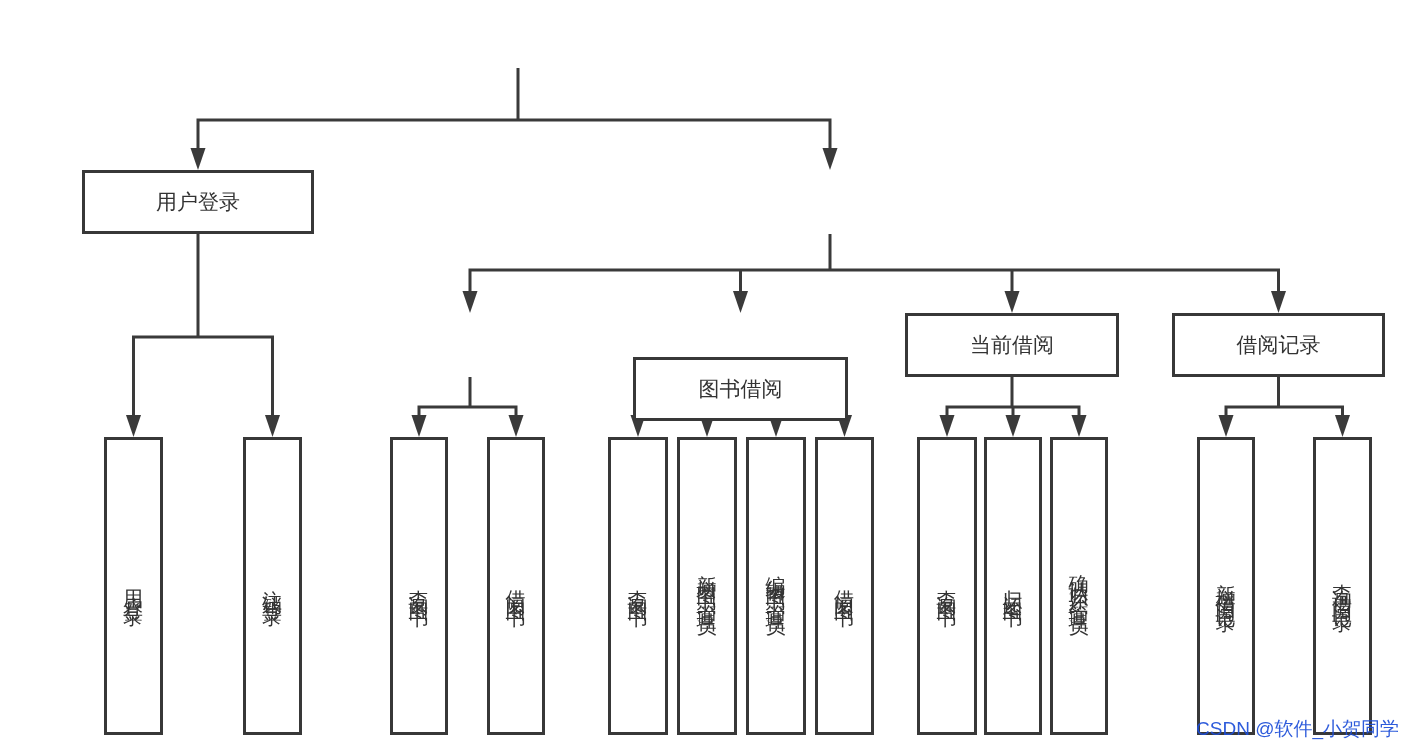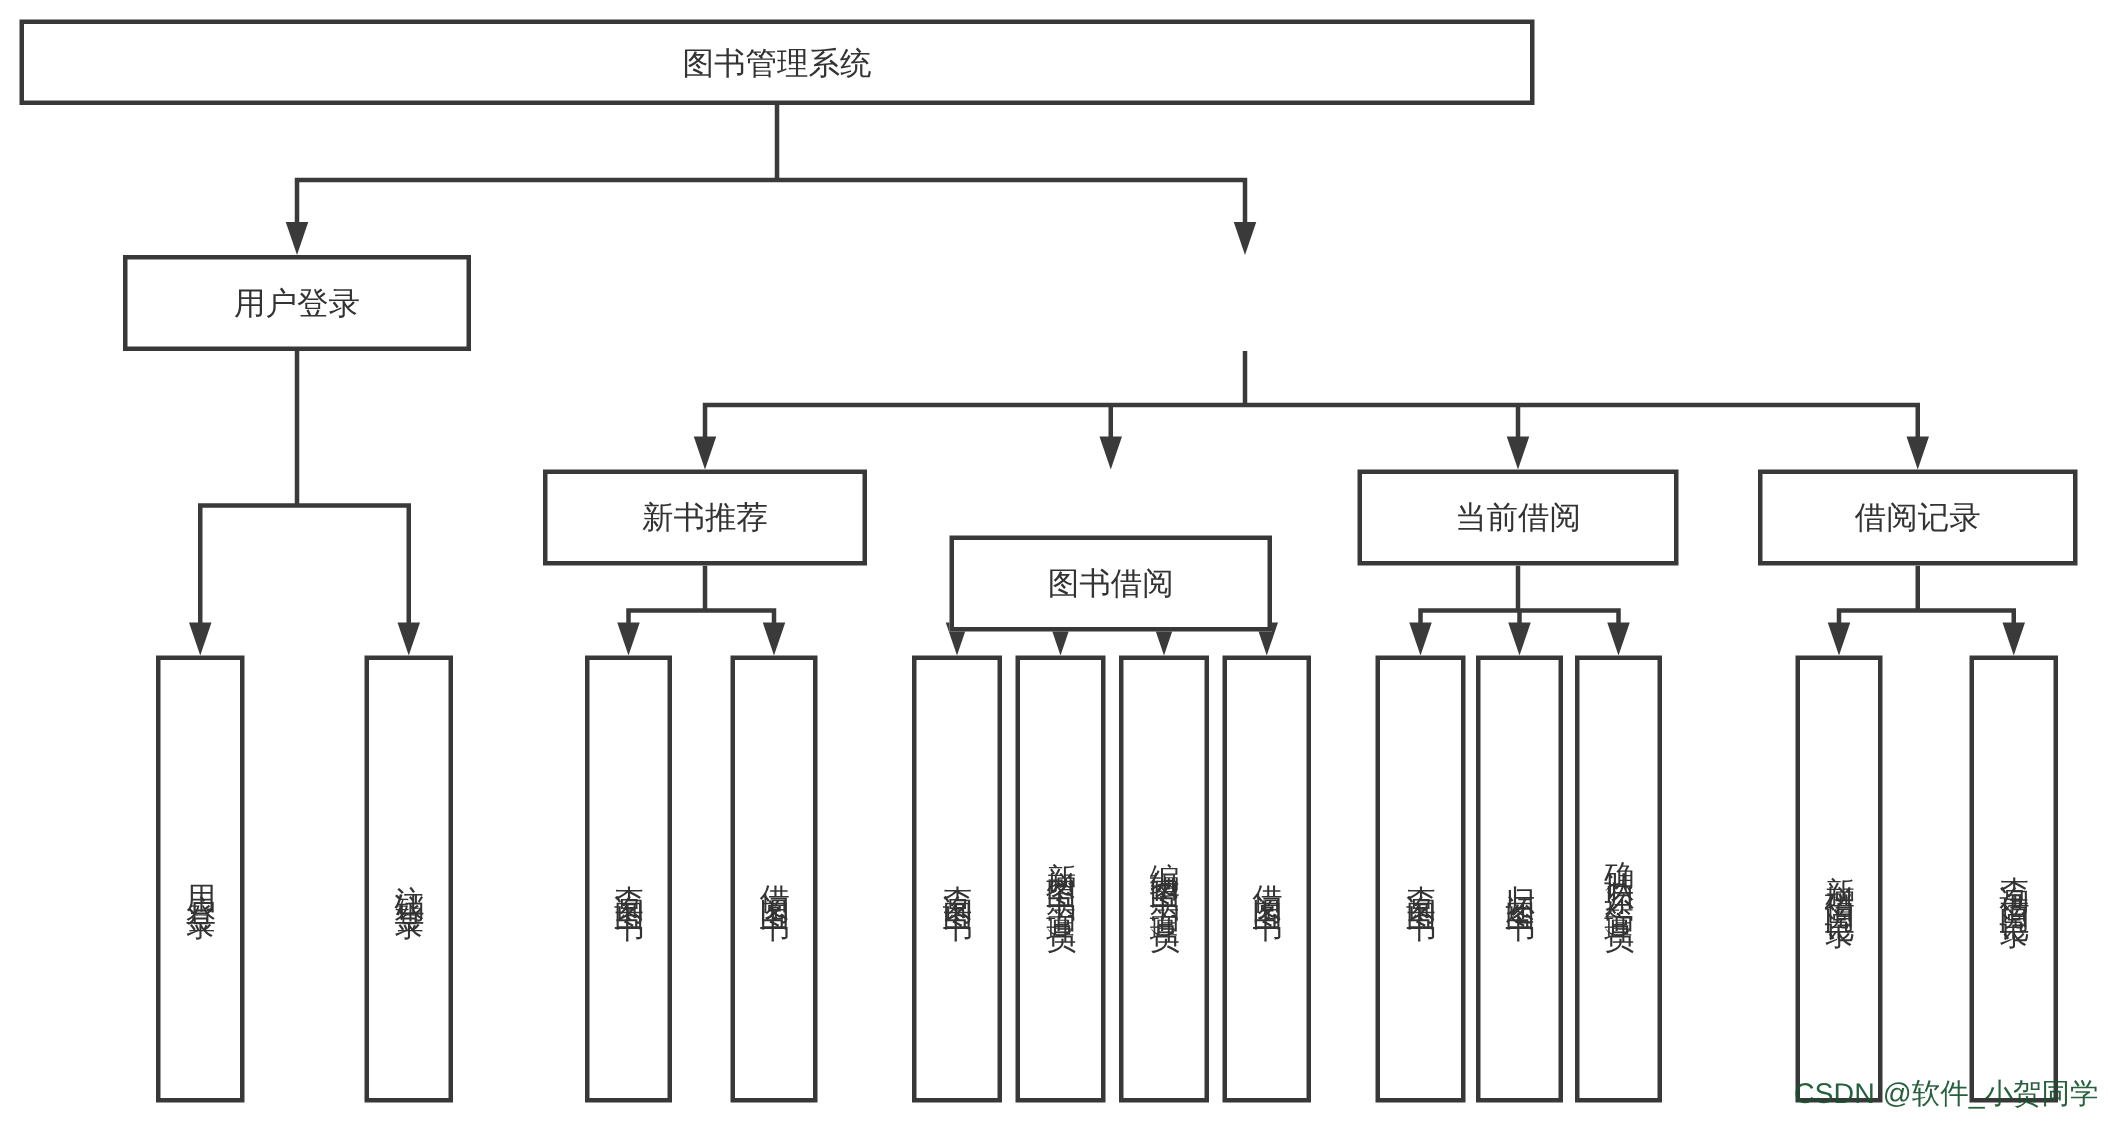--- a/index.html
+++ b/index.html
@@ -54,21 +54,21 @@
   #leaf-search-book-3  { left: 917px;  width: 60px; }
   #leaf-return-book    { left: 984px;  width: 58px; }
   #leaf-confirm-return { left: 1050px; width: 58px; }
   #leaf-add-record     { left: 1197px; width: 58px; }
   #leaf-search-record  { left: 1313px; width: 59px; }
   #watermark {
     position: absolute;
     top: 716px;
     right: 6px;
     font-size: 19px;
-    color: #14532d;
+    color: #1d4ed8;
     opacity: 0.92;
     white-space: nowrap;
     z-index: 5;
   }
 </style>
 </head>
 <body>
 
 <div id="canvas">
 
@@ -105,31 +105,25 @@
       <polygon points="768.5,415 783.5,415 776,437"></polygon>
       <polygon points="837,415 852,415 844.5,437"></polygon>
       <polygon points="939.5,415 954.5,415 947,437"></polygon>
       <polygon points="1005.5,415 1020.5,415 1013,437"></polygon>
       <polygon points="1071.5,415 1086.5,415 1079,437"></polygon>
       <polygon points="1218.5,415 1233.5,415 1226,437"></polygon>
       <polygon points="1335,415 1350,415 1342.5,437"></polygon>
     </g>
   </svg>
 
-  <div id="root-box" class="node h-node">
-    <span>图书管理系统</span>
-  </div>
 
   <div id="user-login-box" class="node h-node">
     <span>用户登录</span>
   </div>
 
-  <div id="new-book-box" class="node h-node">
-    <span>新书推荐</span>
-  </div>
   <div id="book-borrow-box" class="node h-node">
     <span>图书借阅</span>
   </div>
   <div id="current-borrow-box" class="node h-node">
     <span>当前借阅</span>
   </div>
   <div id="borrow-record-box" class="node h-node">
     <span>借阅记录</span>
   </div>
 

